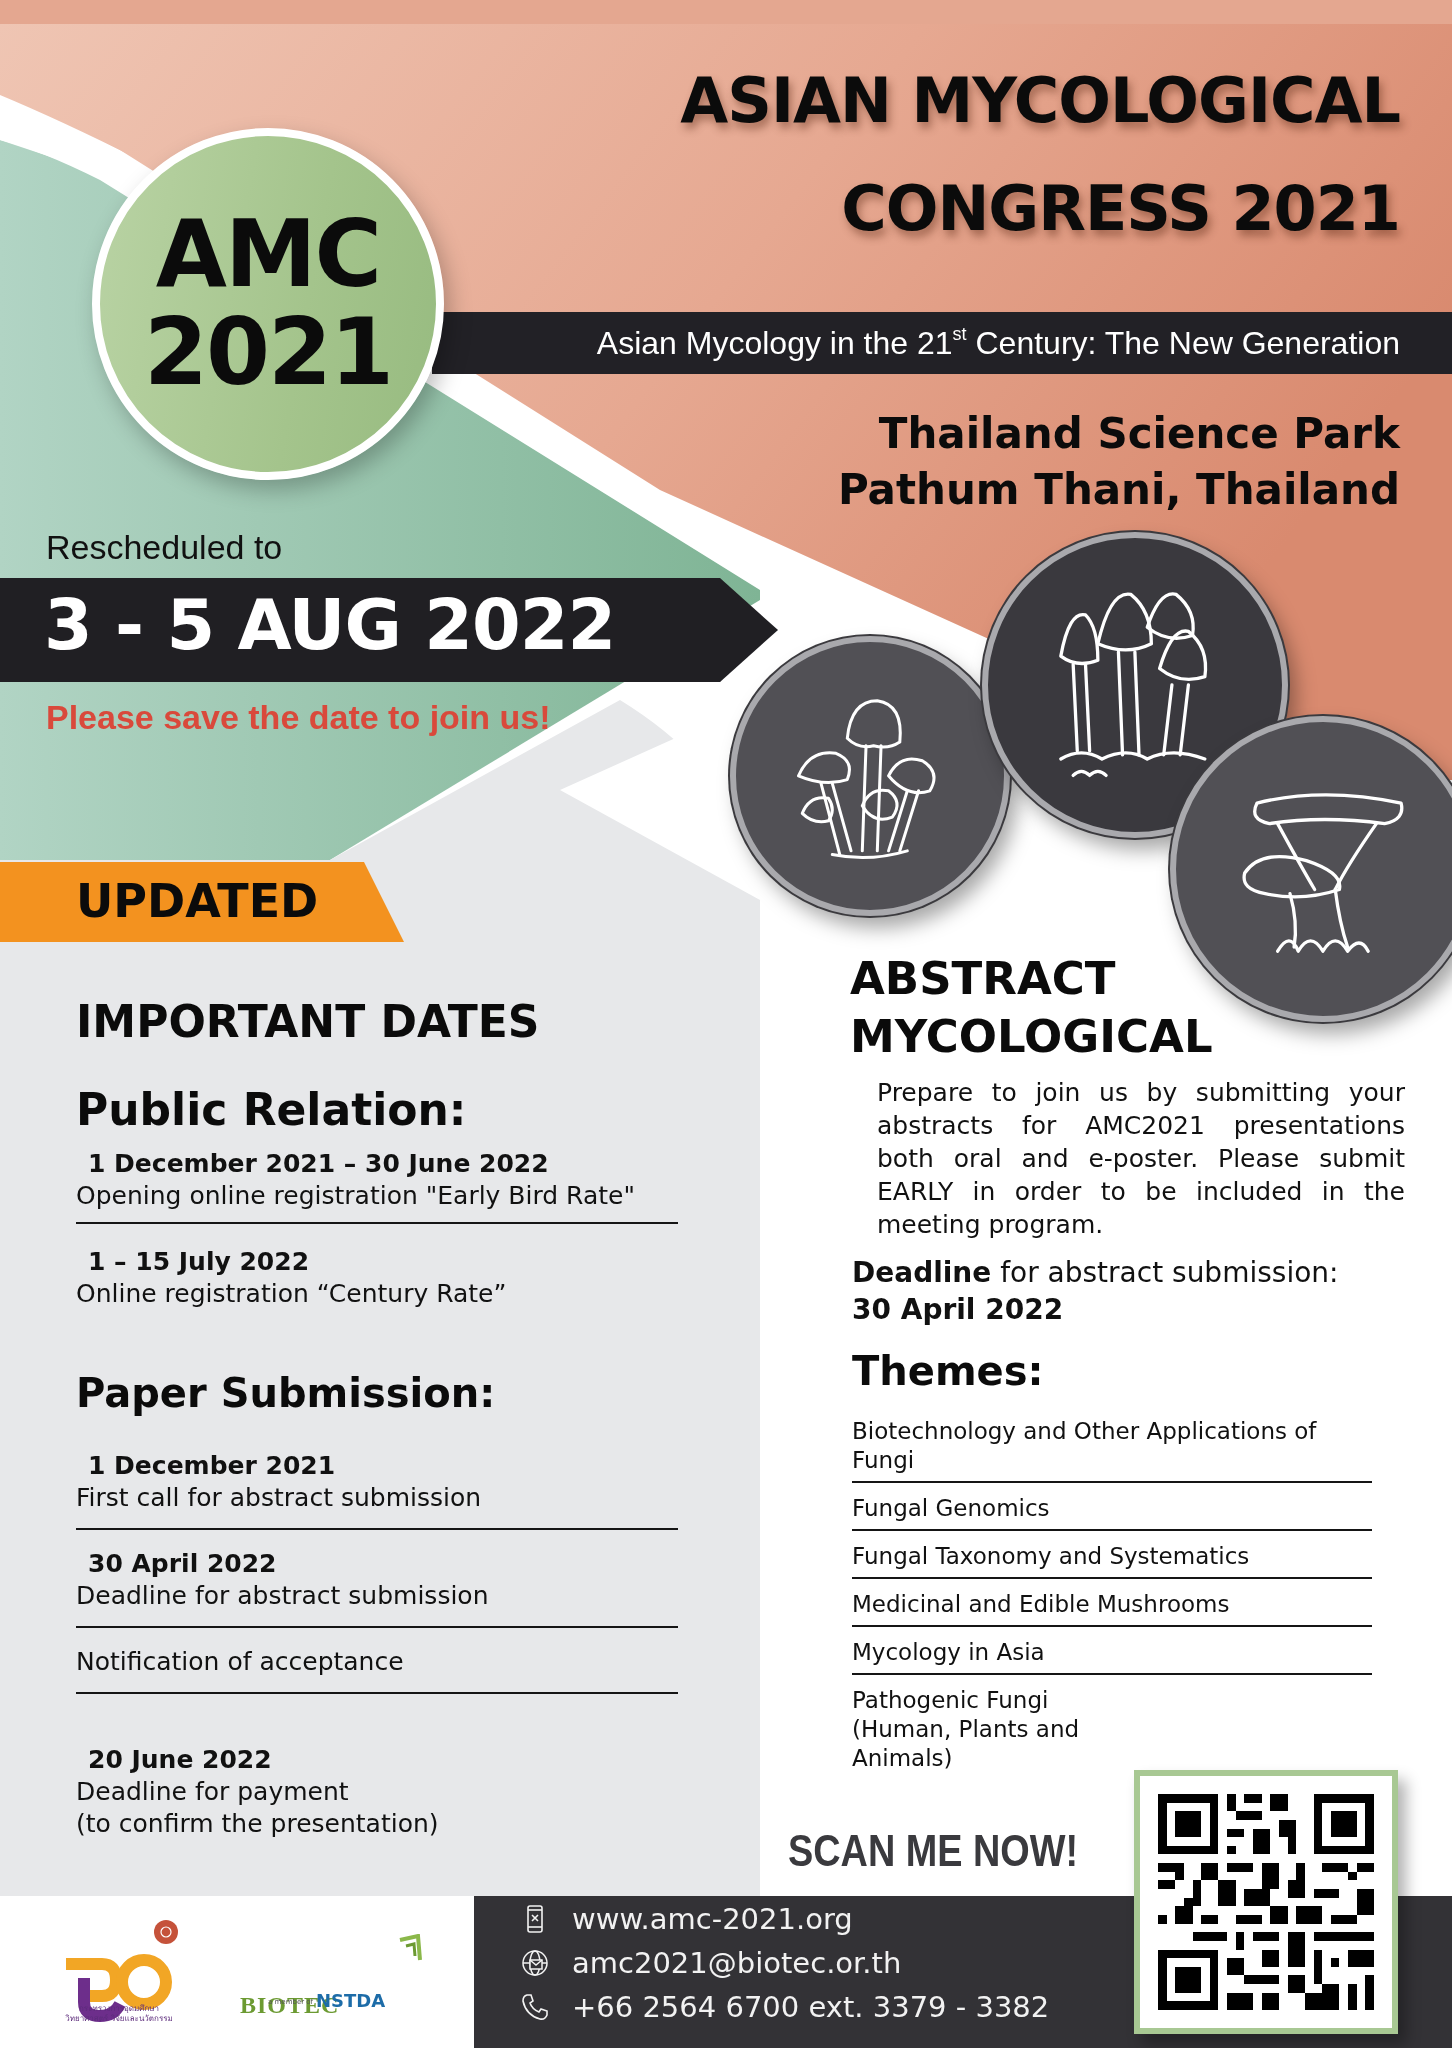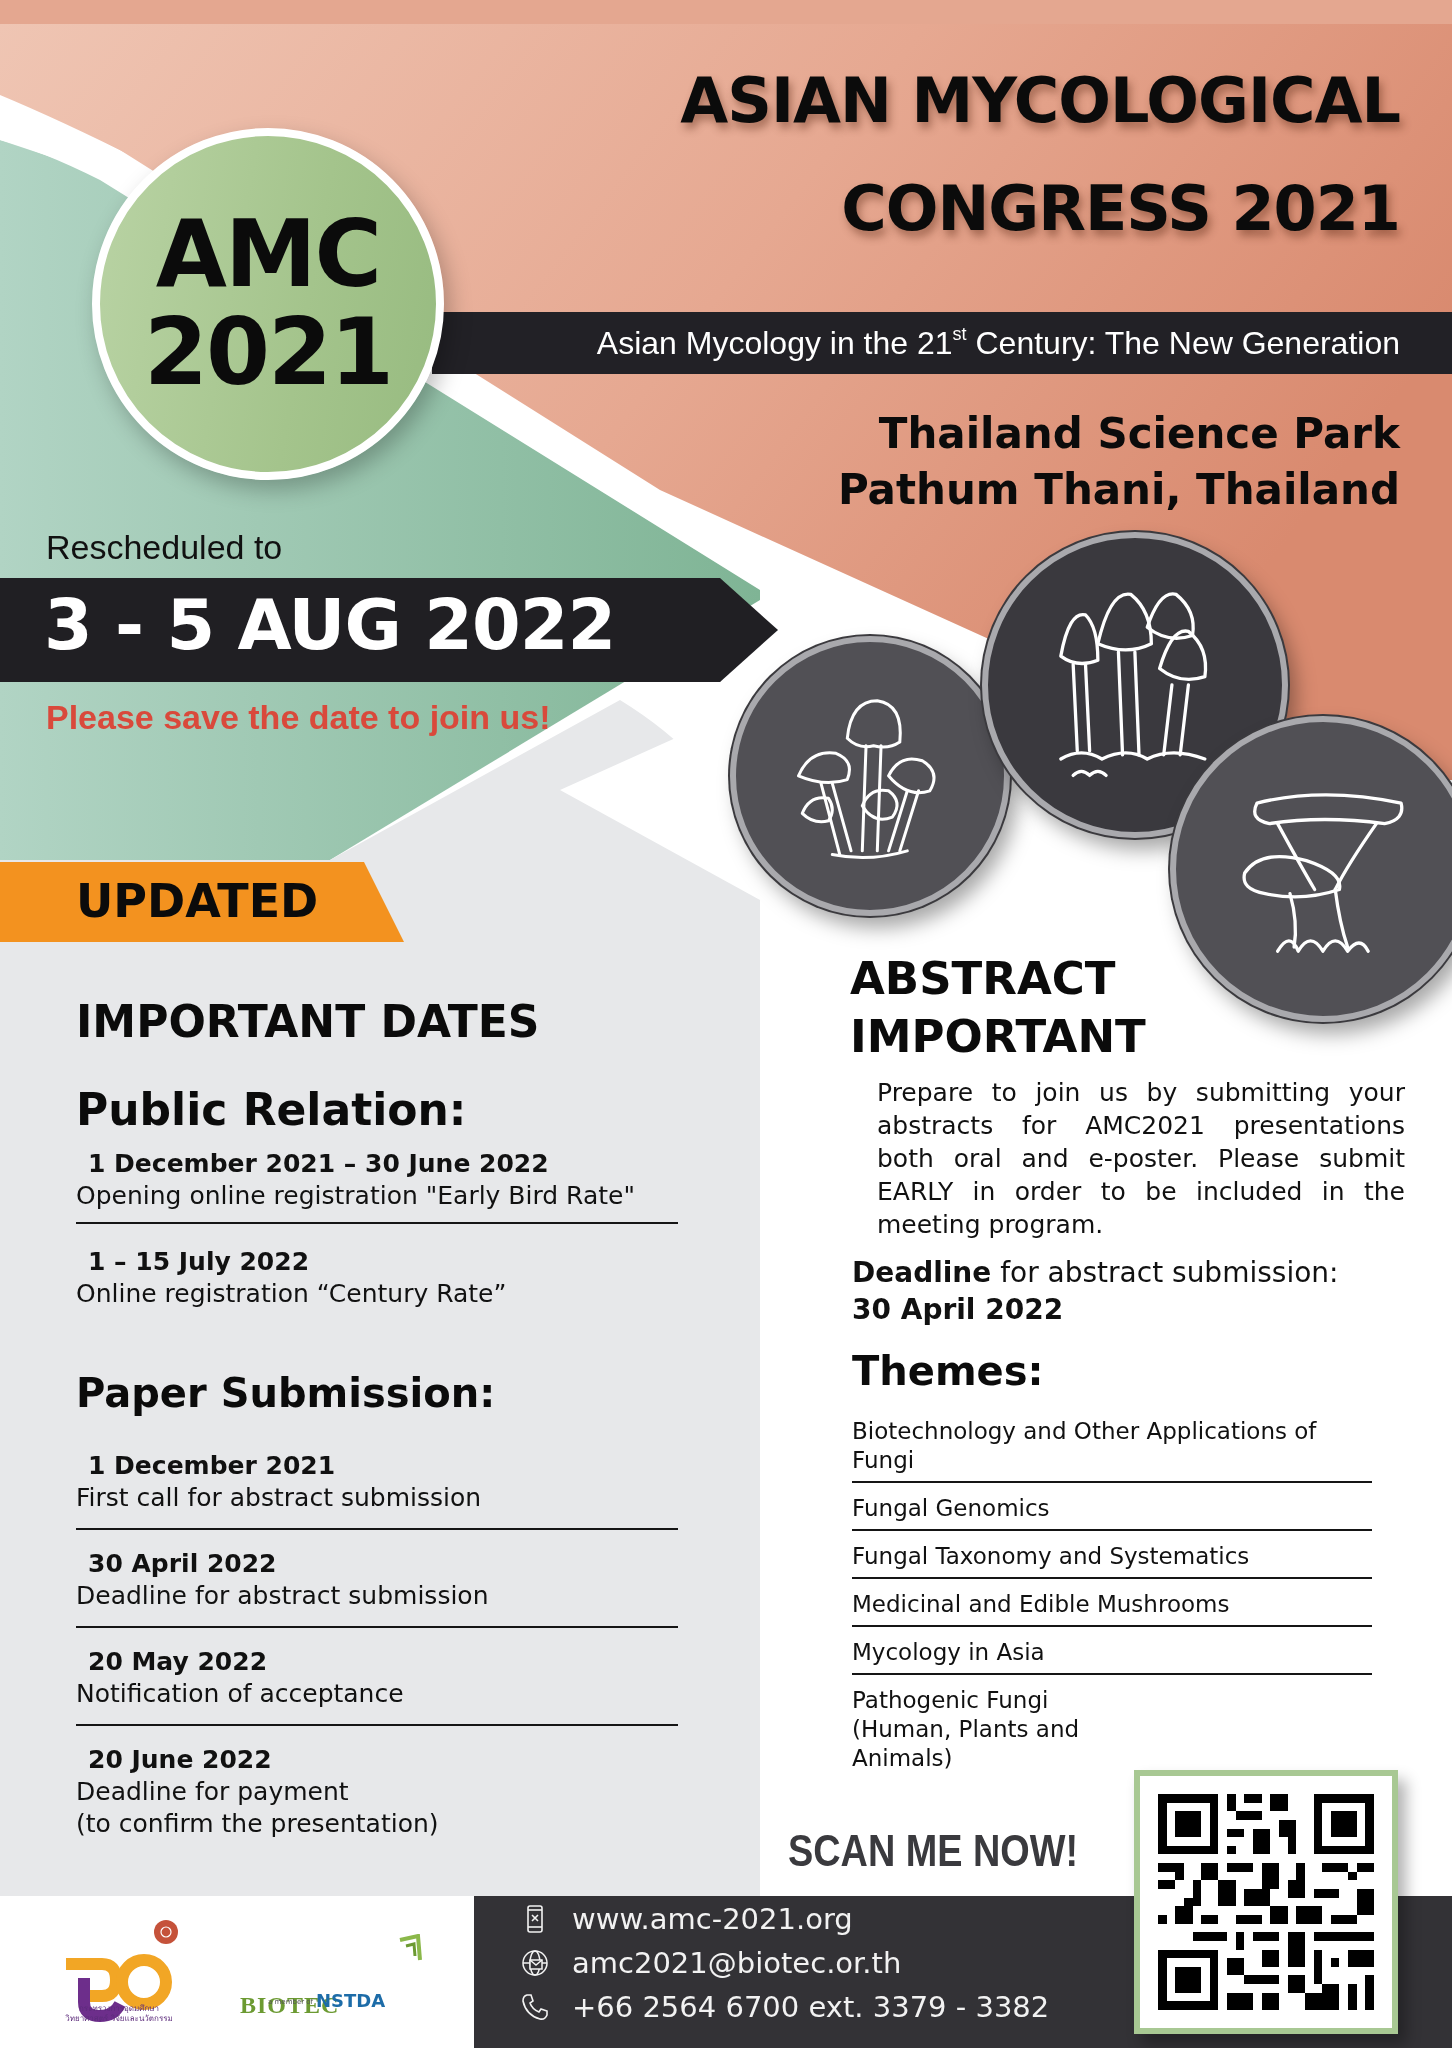--- a/index.html
+++ b/index.html
@@ -352,32 +352,31 @@
 
 <div class="date-item with-rule" style="top:1450px; padding-bottom:14px;">
   <span class="d-date">1 December 2021</span>
   <span class="d-desc">First call for abstract submission</span>
 </div>
 <div class="date-item with-rule" style="top:1548px; padding-bottom:14px;">
   <span class="d-date">30 April 2022</span>
   <span class="d-desc">Deadline for abstract submission</span>
 </div>
 <div class="date-item with-rule" style="top:1646px; padding-bottom:14px;">
-  <span class="d-date">20 May 2022</span>
   <span class="d-desc">Notification of acceptance</span>
 </div>
 <div class="date-item" style="top:1744px;">
   <span class="d-date">20 June 2022</span>
   <span class="d-desc">Deadline for payment</span>
   <span class="d-desc">(to confirm the presentation)</span>
 </div>
 
 <div class="abs-heading">
   <div>ABSTRACT</div>
-  <div>IMPORTANT</div>
+  <div>MYCOLOGICAL</div>
 </div>
 <div class="abs-body">Prepare to join us by submitting your abstracts for AMC2021 presentations both oral and e-poster. Please submit EARLY in order to be included in the meeting program.</div>
 <div class="abs-deadline">
   <b>Deadline</b><span> for abstract submission:</span><br>
   <b>30 April 2022</b>
 </div>
 
 <div class="section-heading themes-heading">Themes:</div>
 <ul class="themes-list">
   <li style="padding-right:40px;">Biotechnology and Other Applications of Fungi</li>

